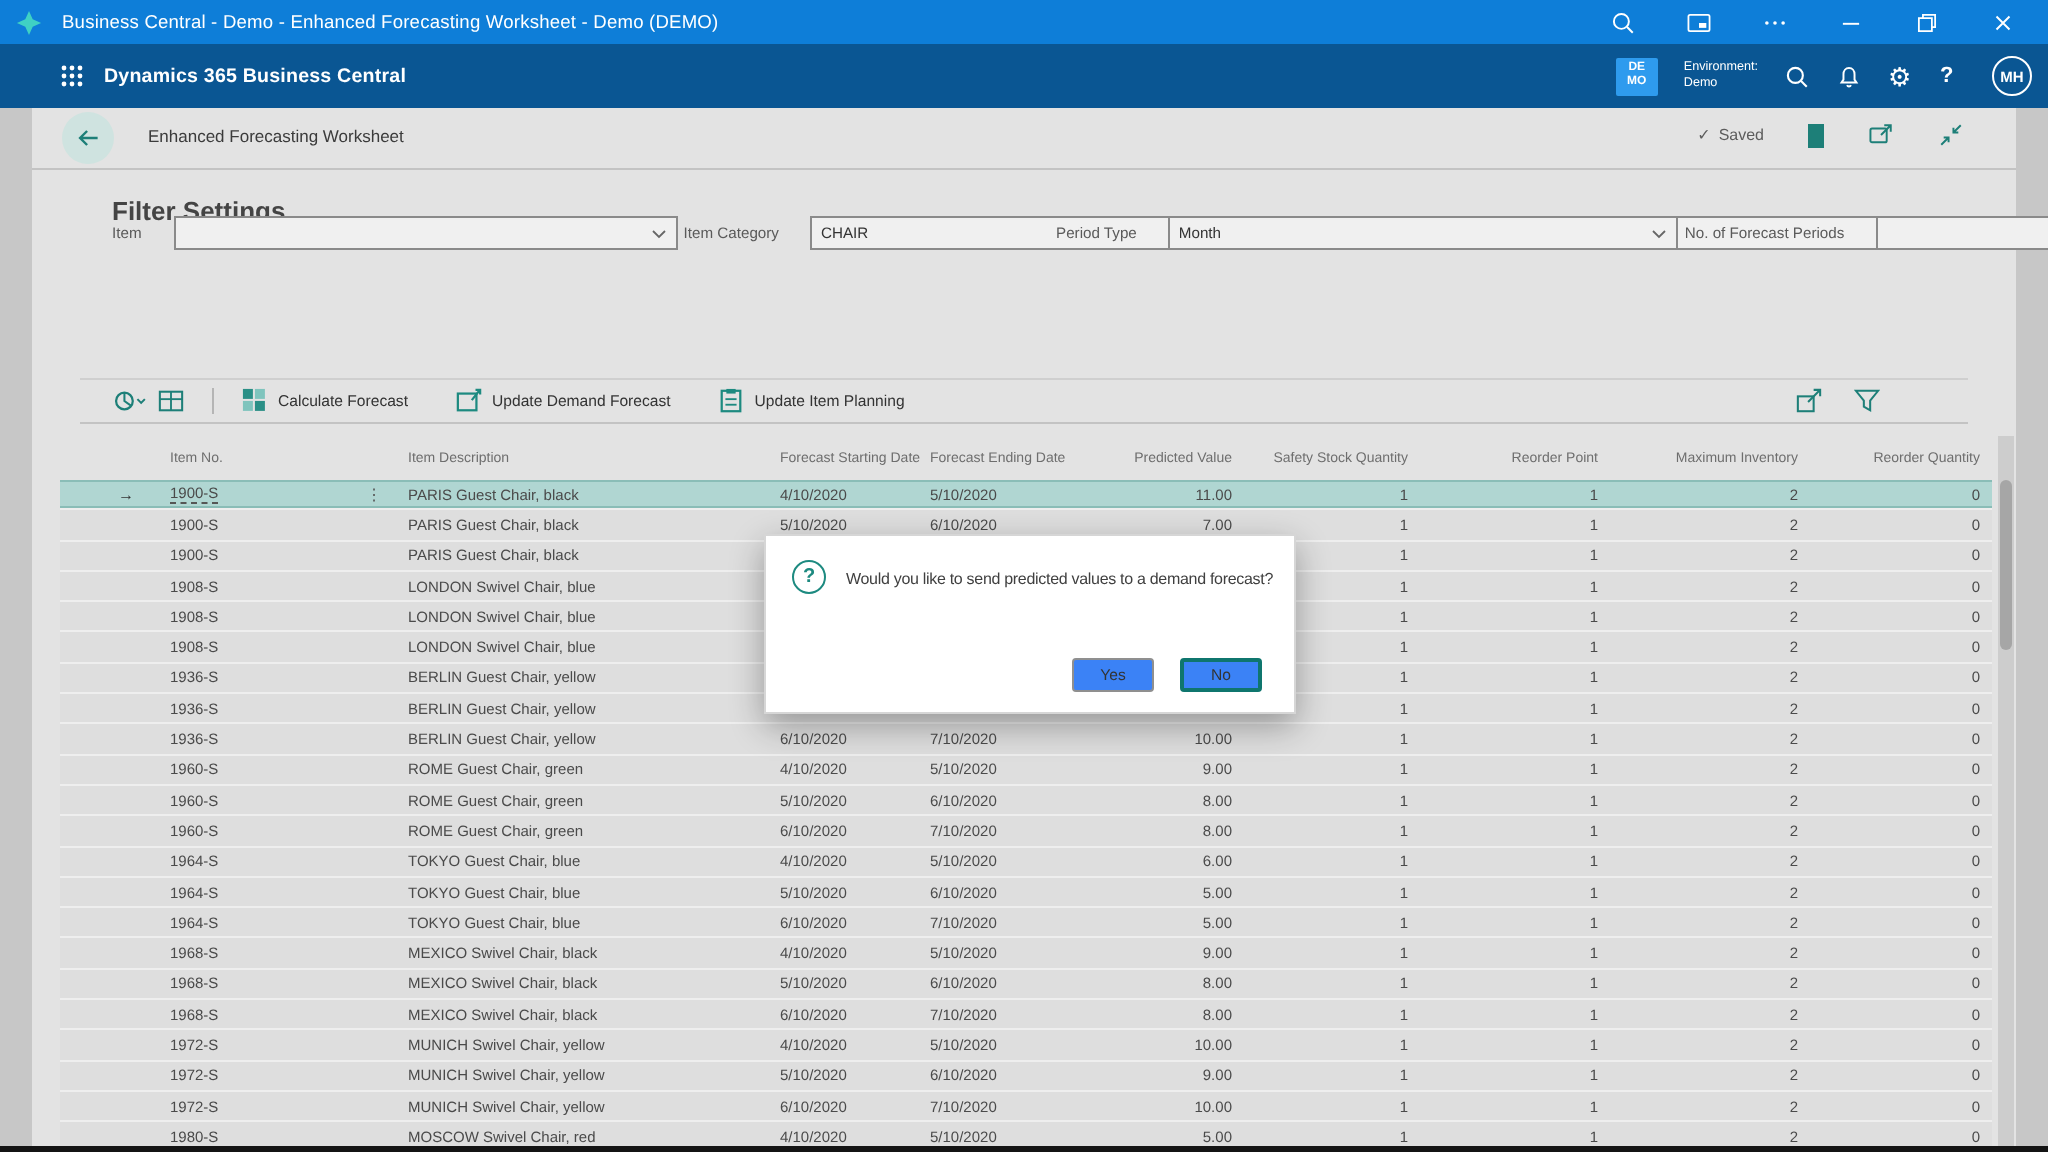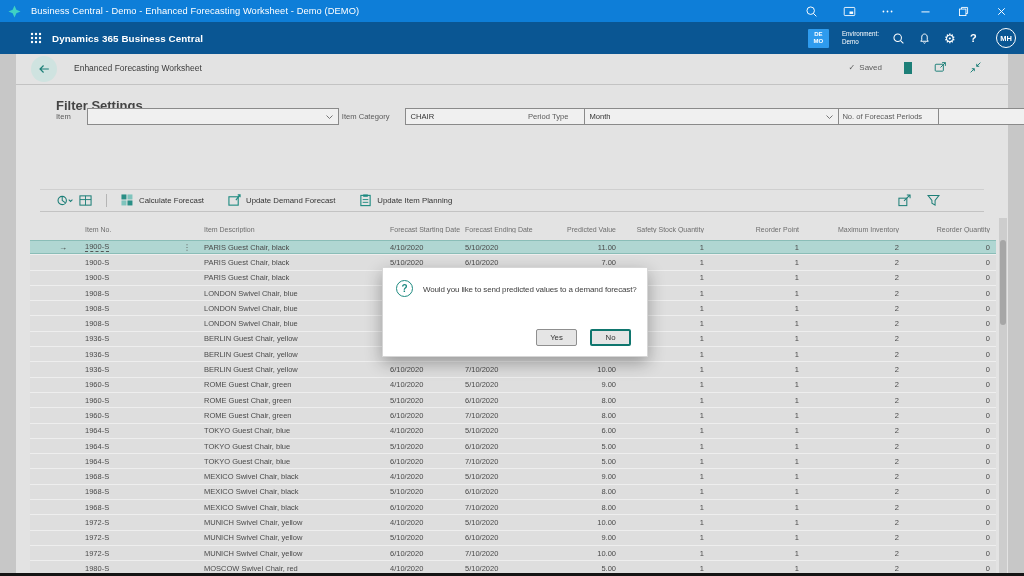--- a/index.html
+++ b/index.html
@@ -89,21 +89,21 @@
 
   
   .dialog { position:absolute; left:382px; top:267px; width:266px; height:90px; background:#fff; z-index:20;
             border:1px solid #d6d6d6; box-shadow:0 6px 16px rgba(0,0,0,.32); overflow:hidden; }
   .dlg-qicon { position:absolute; left:13px; top:12px; width:17px; height:17px; border:1.5px solid #1d8a80;
                border-radius:50%; color:#1d8a80; font-size:10px; font-weight:bold; display:flex;
                align-items:center; justify-content:center; }
   .dlg-msg { position:absolute; left:40px; top:17px; right:4px; font-size:8px; letter-spacing:-.15px;
              color:#404040; white-space:nowrap; }
   .dlg-buttons { position:absolute; right:16px; bottom:10px; display:flex; gap:13px; }
-  .dlg-btn { width:41px; height:17px; background:#e5e5e5; border:1px solid #8f8f8f; border-radius:2px;
+  .dlg-btn { width:41px; height:17px; background:#3b82f6; border:1px solid #8f8f8f; border-radius:2px;
              font-family:inherit; font-size:7.8px; color:#333; cursor:pointer; }
   .dlg-btn.primary { border:2px solid #0f766e; }
 
   .bottom-strip { position:absolute; left:0; bottom:0; width:1024px; height:3px; background:#141414; z-index:30; }
 </style>
 </head>
 <body>
 
 <div class="titlebar">
   <span class="app-icon">

